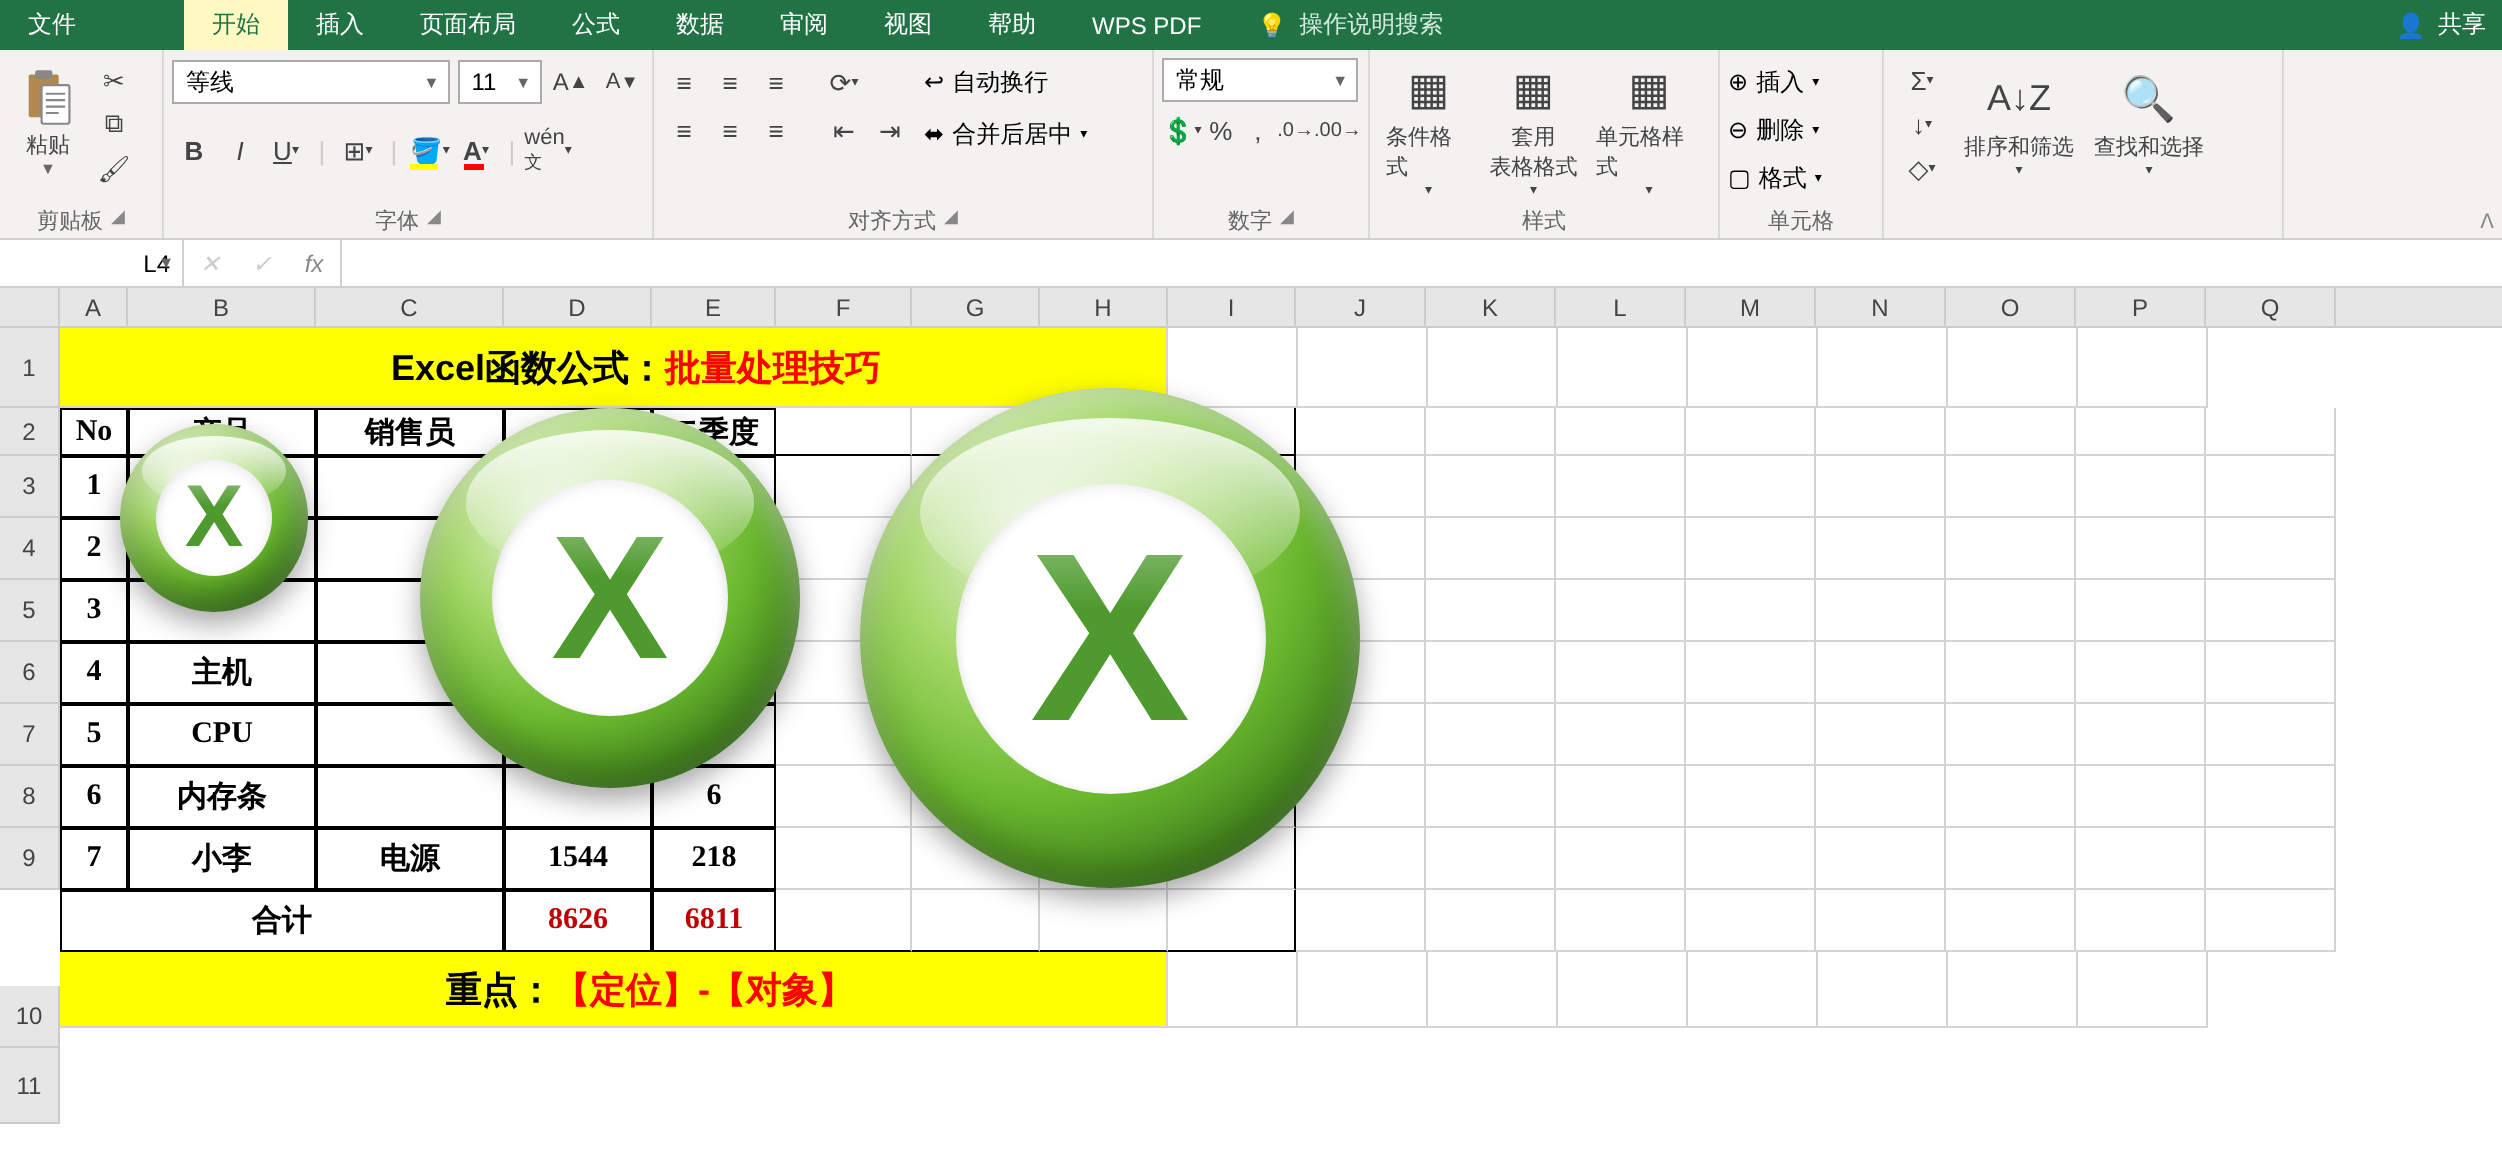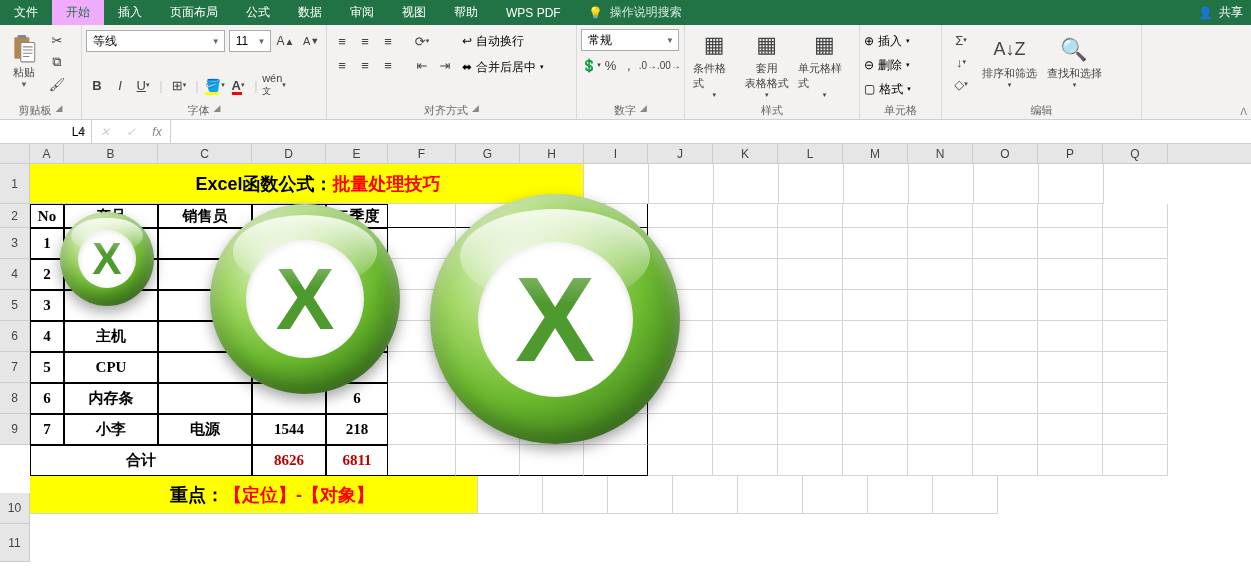--- a/index.html
+++ b/index.html
@@ -1,21 +1,21 @@
 <!DOCTYPE html>
 <html><head>
 <meta charset="utf-8">
 <style>
 * { margin: 0; padding: 0; box-sizing: border-box; font-family: "Microsoft YaHei", "Segoe UI", sans-serif; }
 body { background: #fff; width: 1251px; height: 579px; overflow: hidden; position: relative; }
 
 
 .titlebar { height: 25px; background: #217346; display: flex; align-items: stretch; color: #fff; font-size: 12px; }
 .tab { padding: 0 14px; display: flex; align-items: center; cursor: pointer; }
-.tab.active { background: #f0abfc; color: #217346; }
+.tab.active { background: #fef9c3; color: #217346; margin-left: 40px; }
 .tab.file { background: #217346; }
 .titlebar-right { margin-left: auto; display: flex; align-items: center; padding-right: 8px; gap: 6px; }
 .titlebar .tell-me { display: flex; align-items: center; gap: 6px; color: #d4e9dd; }
 .lightbulb-icon { font-size: 12px; }
 
 
 .ribbon { height: 95px; background: #f3f2f1; border-bottom: 1px solid #d0d0d0; display: flex; position: relative; }
 .ribbon-group { border-right: 1px solid #dadada; display: flex; flex-direction: column; padding: 2px 4px 0 4px; position: relative; }
 .group-label { font-size: 11px; color: #666; text-align: center; padding: 1px 0; margin-top: auto; display: flex; justify-content: center; align-items: flex-start; gap: 4px; }
 .group-label .launcher { font-size: 9px; color: #888; cursor: pointer; }
@@ -128,21 +128,21 @@
           </div>
       </div>
     </div>
     <div class="group-label">
         <span>剪贴板</span>
         <span class="launcher">◢</span>
       </div>
   </div>
 
   <div class="ribbon-group" style="width:245px;">
-    <div class="group-body col" style="gap:20px;padding-top:2px;">
+    <div class="group-body col" style="gap:10px;padding-top:2px;">
       <div class="small-row" style="gap:4px;">
         <div class="font-combo" style="width:140px;">
             <span>等线</span>
             <span class="arrow">▼</span>
           </div>
         <div class="font-combo" style="width:42px;">
             <span>11</span>
             <span class="arrow">▼</span>
           </div>
         <div class="small-btn" style="font-size:12px;">A<sup>▲</sup></div>
@@ -301,23 +301,20 @@
           <span class="icon" style="font-size:18px;">A↓Z</span>
           <span>排序和筛选</span>
           <span style="font-size:7px;">▾</span>
         </div>
       <div class="big-btn">
           <span class="icon">🔍</span>
           <span>查找和选择</span>
           <span style="font-size:7px;">▾</span>
         </div>
     </div>
-    <div class="group-label">
-        <span>编辑</span>
-      </div>
   </div>
 
   <span class="collapse-arrow">ᐱ</span>
 </div>
 
 <div class="formula-row">
   <div class="name-box">
       <span>L4</span>
       <span class="arrow">▼</span>
     </div>
@@ -534,21 +531,21 @@
           <div class="cell cw-std rh-d"></div>
           <div class="cell cw-std rh-d"></div>
           <div class="cell cw-std rh-d"></div>
           <div class="cell cw-std rh-d"></div>
           <div class="cell cw-std rh-d"></div>
           <div class="cell cw-std rh-d"></div>
           <div class="cell cw-std rh-d"></div>
       </div>
 
       <div class="cell-row">
-        <div class="cell yellow-banner rh-ft" style="width:448px;padding-left:16px;">
+        <div class="cell yellow-banner rh-ft" style="width:554px;padding-left:16px;">
           <span class="black">重点：</span>
             <span class="red">【定位】-【对象】</span>
         </div>
         <div class="cell cw-std rh-ft"></div>
           <div class="cell cw-std rh-ft"></div>
           <div class="cell cw-std rh-ft"></div>
           <div class="cell cw-std rh-ft"></div>
           <div class="cell cw-std rh-ft"></div>
           <div class="cell cw-std rh-ft"></div>
           <div class="cell cw-std rh-ft"></div>

